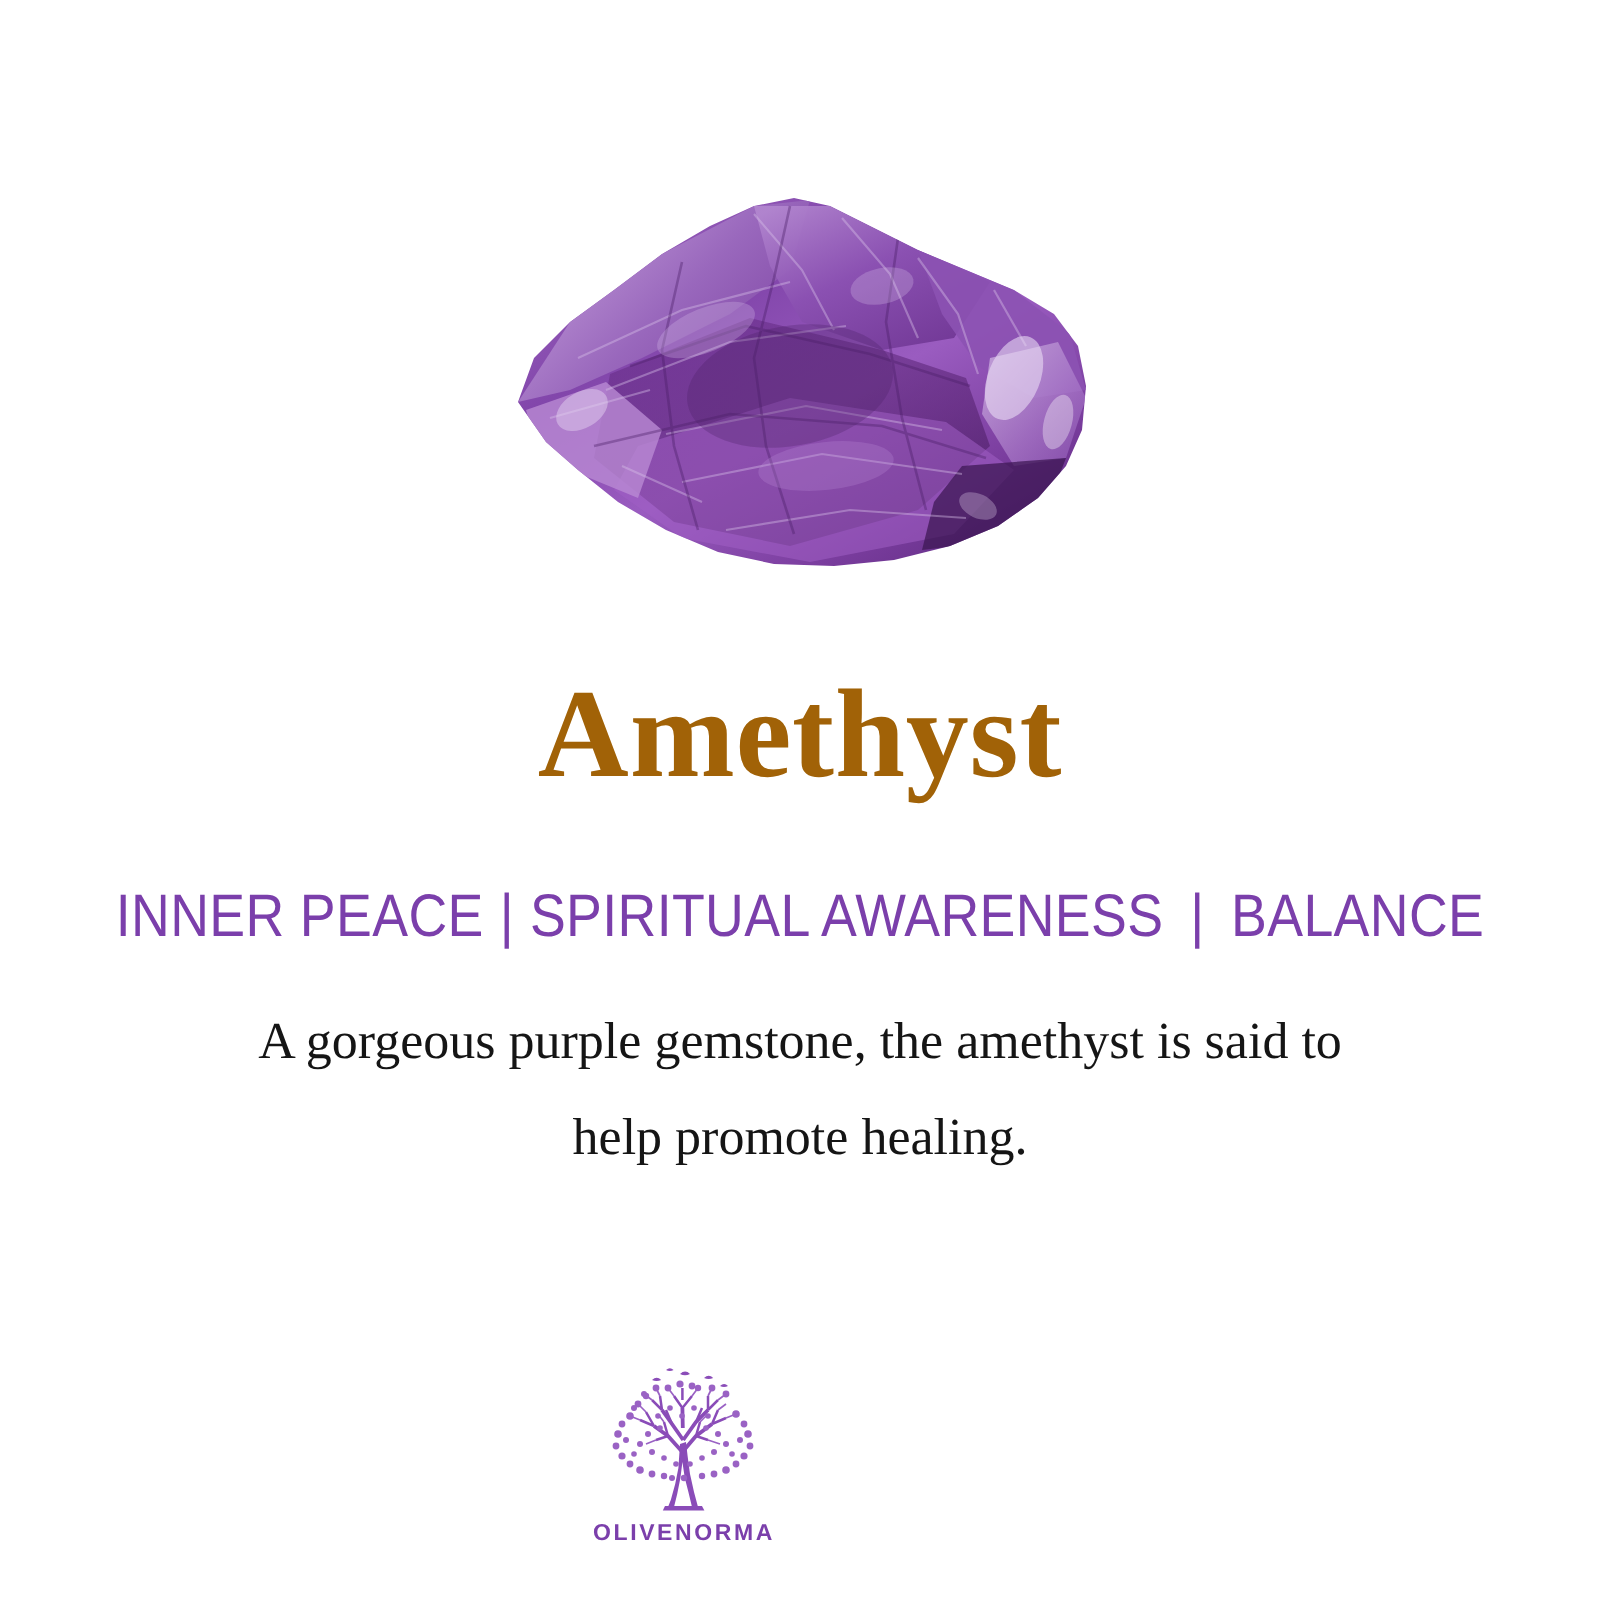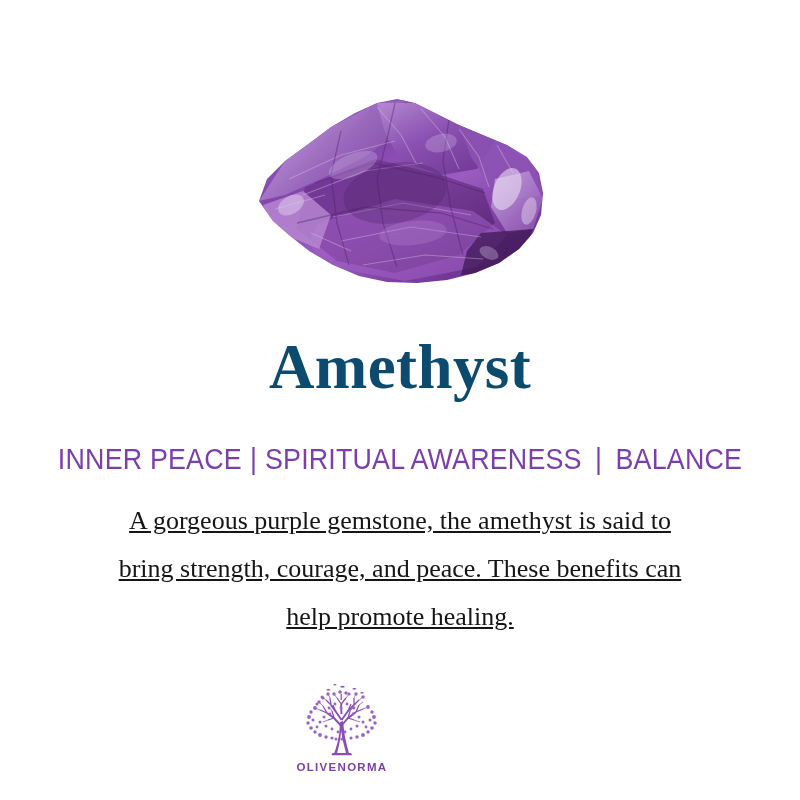--- a/index.html
+++ b/index.html
@@ -45,21 +45,21 @@
     position: absolute;
     left: 0;
     top: 334px;
     width: 800px;
     text-align: center;
     font-family: "Liberation Serif", serif;
     font-weight: 700;
     font-size: 63px;
     line-height: 1.05;
     letter-spacing: 0.4px;
-    color: #0c4a6e;
+    color: #a16207;
     white-space: nowrap;
   }
 
   
   .subtitle {
     position: absolute;
     left: 0;
     top: 442px;
     width: 800px;
     text-align: center;
@@ -86,21 +86,21 @@
     position: absolute;
     left: 60px;
     top: 497px;
     width: 680px;
     text-align: center;
     font-family: "Liberation Serif", serif;
     font-size: 26px;
     line-height: 48px;
     color: #151515;
   }
-  .body-copy .ln { display: block; white-space: nowrap; text-decoration: underline; }
+  .body-copy .ln { display: block; white-space: nowrap; }
 
   
   .logo {
     position: absolute;
     left: 0;
     top: 684px;
     width: 684px;
     display: flex;
     flex-direction: column;
     align-items: center;
@@ -217,21 +217,20 @@
   </div>
 
   <div class="title">Amethyst</div>
 
   <div class="subtitle">
     <span class="kw">INNER PEACE</span><span class="sep">|</span><span class="kw">SPIRITUAL AWARENESS</span><span class="sep wide">|</span><span class="kw">BALANCE</span>
   </div>
 
   <div class="body-copy">
     <span class="ln">A gorgeous purple gemstone, the amethyst is said to</span>
-    <span class="ln">bring strength, courage, and peace. These benefits can</span>
     <span class="ln">help promote healing.</span>
   </div>
 
   <div class="logo">
     <svg class="logo-mark" viewBox="0 0 92 74" aria-hidden="true">
       <g fill="#8a4cb8">
 
         <path d="M44.0,38 L43.2,50 L41.6,58 L39.4,66 L38.0,69.5 L41.0,69.5 L42.6,63 L44.2,55 L45.2,47
                  L46.4,55 L48.2,62 L50.0,69.5 L53.0,69.5 L51.0,62 L49.0,53 L47.8,44 L47.0,37 Z"></path>
 

